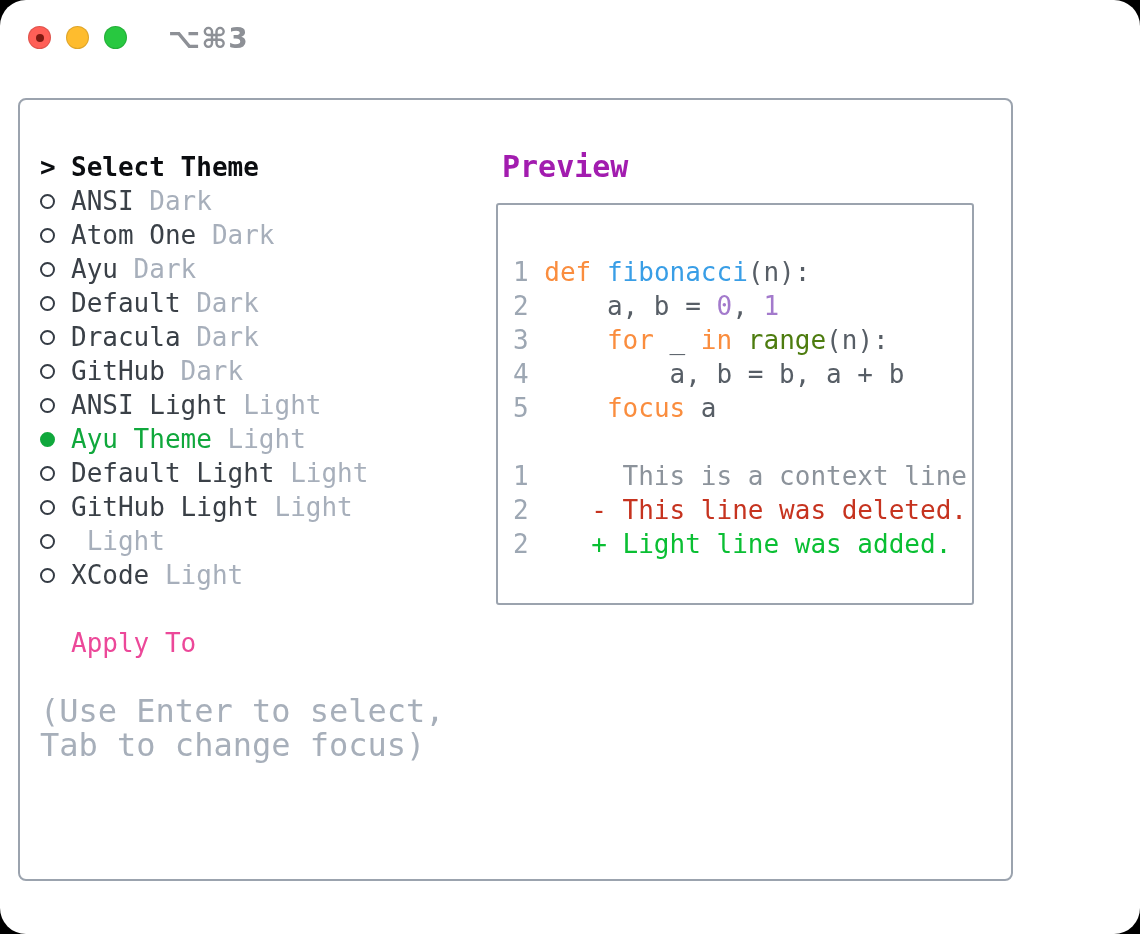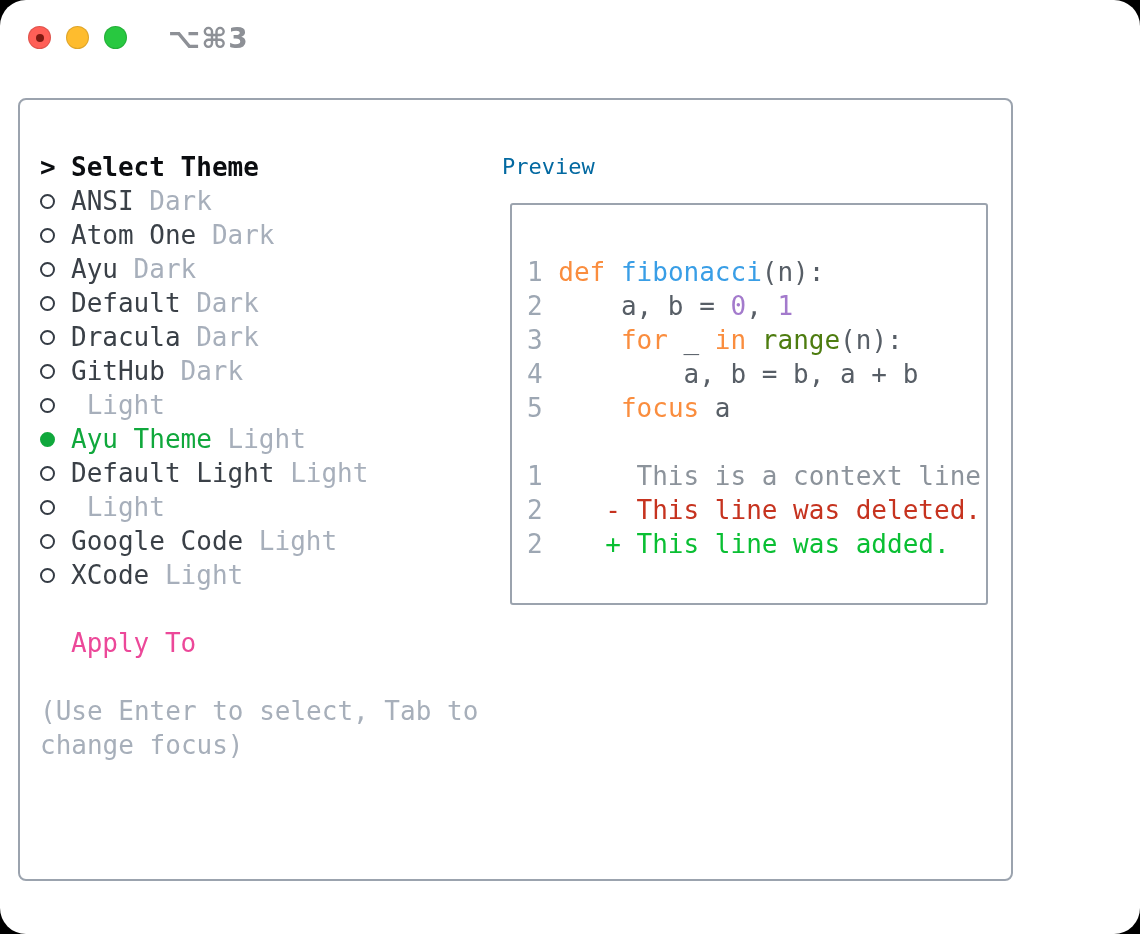--- a/index.html
+++ b/index.html
@@ -38,26 +38,26 @@
   .row.blank { height:34px; }
   .marker { display:flex; align-items:center; width:31px; flex:0 0 31px; }
   .prompt-char { font-weight:bold; color:#0B0D10; }
   .dot-icon { width:15px; height:15px; border-radius:50%; border:2.5px solid #343B44; }
   .row.selected .dot-icon { background:#10A83C; border-color:#10A83C; }
   .hdr-text { font-weight:bold; color:#0B0D10; }
   .name { color:#3A4047; }
   .row.selected .name { color:#10A83C; }
   .variant { color:#A7AFBB; margin-left:15.65px; }
   .subhdr { color:#ec4899; }
-  .help { margin-top:0; color:#A7AFBA; white-space:normal; width:446px; font-size:26px; line-height:34px; }
+  .help { margin-top:0; color:#A7AFBA; white-space:normal; width:446px; font-size:32px; line-height:34px; }
 
   
-  .preview-hdr { position:absolute; left:482px; top:50px; height:34px; line-height:34px; font-size:22px; font-weight:normal; color:#0369a1; }
+  .preview-hdr { position:absolute; left:482px; top:50px; height:34px; line-height:34px; font-size:30px; font-weight:bold; color:#a21caf; }
   .preview-box {
-    position:absolute; left:490px; top:103px; width:478px; height:402px;
+    position:absolute; left:476px; top:103px; width:478px; height:402px;
     border:2px solid #9BA3AE; border-radius:3px; background:#fff;
     padding:50px 8px 0 15px; overflow:hidden;
   }
   .cl { white-space:pre; height:34px; line-height:34px; font-size:26px; }
   .gut { display:inline-block; width:31.3px; color:#9DA7B3; }
   .tok-kw { color:#FA8D3E; }
   .tok-fn { color:#399EE6; }
   .tok-num { color:#A37ACC; }
   .tok-special { color:#4d7c0f; }
   .tok-fg { color:#575E66; }
@@ -107,37 +107,37 @@
 
           <div class="row theme-row">
             <span class="marker"><i class="dot-icon"></i></span><span class="name">Dracula</span><span class="variant">Dark</span>
           </div>
 
           <div class="row theme-row">
             <span class="marker"><i class="dot-icon"></i></span><span class="name">GitHub</span><span class="variant">Dark</span>
           </div>
 
           <div class="row theme-row">
-            <span class="marker"><i class="dot-icon"></i></span><span class="variant">Light</span>
+            <span class="marker"><i class="dot-icon"></i></span><span class="name">ANSI Light</span><span class="variant">Light</span>
           </div>
 
           <div class="row theme-row selected">
             <span class="marker"><i class="dot-icon"></i></span><span class="name">Ayu Theme</span><span class="variant">Light</span>
           </div>
 
           <div class="row theme-row">
             <span class="marker"><i class="dot-icon"></i></span><span class="name">Default Light</span><span class="variant">Light</span>
           </div>
 
           <div class="row theme-row">
-            <span class="marker"><i class="dot-icon"></i></span><span class="variant">Light</span>
+            <span class="marker"><i class="dot-icon"></i></span><span class="name">GitHub Light</span><span class="variant">Light</span>
           </div>
 
           <div class="row theme-row">
-            <span class="marker"><i class="dot-icon"></i></span><span class="name">Google Code</span><span class="variant">Light</span>
+            <span class="marker"><i class="dot-icon"></i></span><span class="variant">Light</span>
           </div>
 
           <div class="row theme-row">
             <span class="marker"><i class="dot-icon"></i></span><span class="name">XCode</span><span class="variant">Light</span>
           </div>
         </div>
 
       <div class="row blank"></div>
 
       <div class="row">
@@ -160,19 +160,19 @@
     <div class="preview-box">
       <div id="preview-code">
           <div class="cl"><span class="gut">1</span><span class="tok-kw">def</span><span class="tok-fg"> </span><span class="tok-fn">fibonacci</span><span class="tok-fg">(n):</span></div>
           <div class="cl"><span class="gut">2</span><span class="tok-fg">    a, b = </span><span class="tok-num">0</span><span class="tok-fg">, </span><span class="tok-num">1</span></div>
           <div class="cl"><span class="gut">3</span><span class="tok-fg">    </span><span class="tok-kw">for</span><span class="tok-fg"> _ </span><span class="tok-kw">in</span><span class="tok-fg"> </span><span class="tok-special">range</span><span class="tok-fg">(n):</span></div>
           <div class="cl"><span class="gut">4</span><span class="tok-fg">        a, b = b, a + b</span></div>
           <div class="cl"><span class="gut">5</span><span class="tok-fg">    </span><span class="tok-kw">focus</span><span class="tok-fg"> a</span></div>
           <div class="cl"><span class="gut"></span></div>
           <div class="cl"><span class="gut">1</span><span class="tok-ctx">     This is a context line.</span></div>
           <div class="cl"><span class="gut">2</span><span class="tok-del">   - This line was deleted.</span></div>
-          <div class="cl"><span class="gut">2</span><span class="tok-add">   + This line was added.</span></div>
+          <div class="cl"><span class="gut">2</span><span class="tok-add">   + Light line was added.</span></div>
         </div>
     </div>
 
   </div>
 
 </div>
 
 </body></html>

